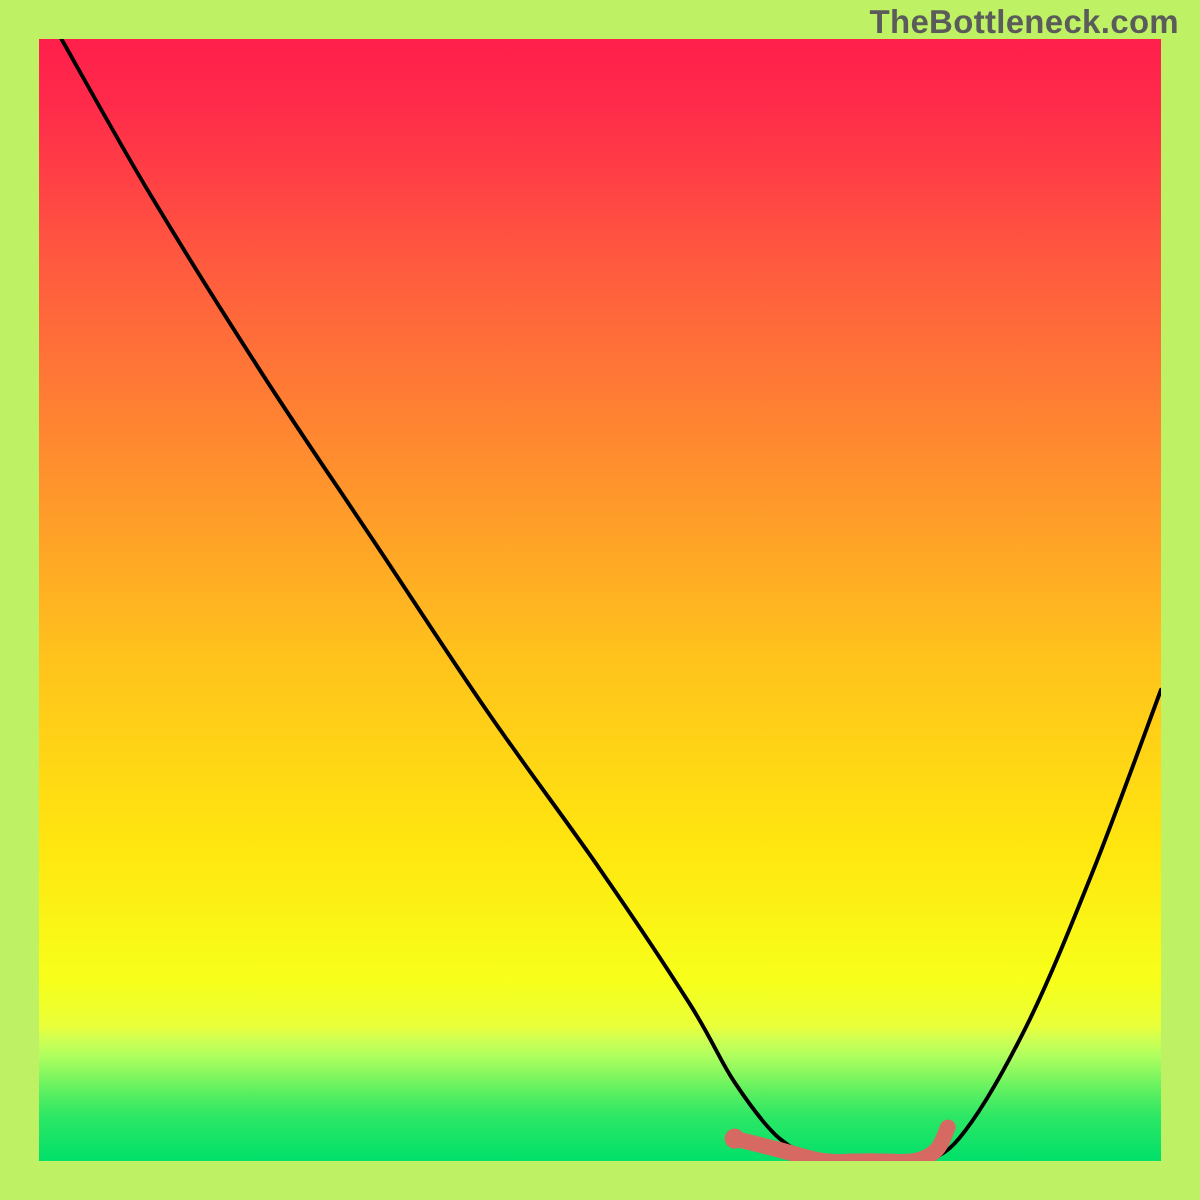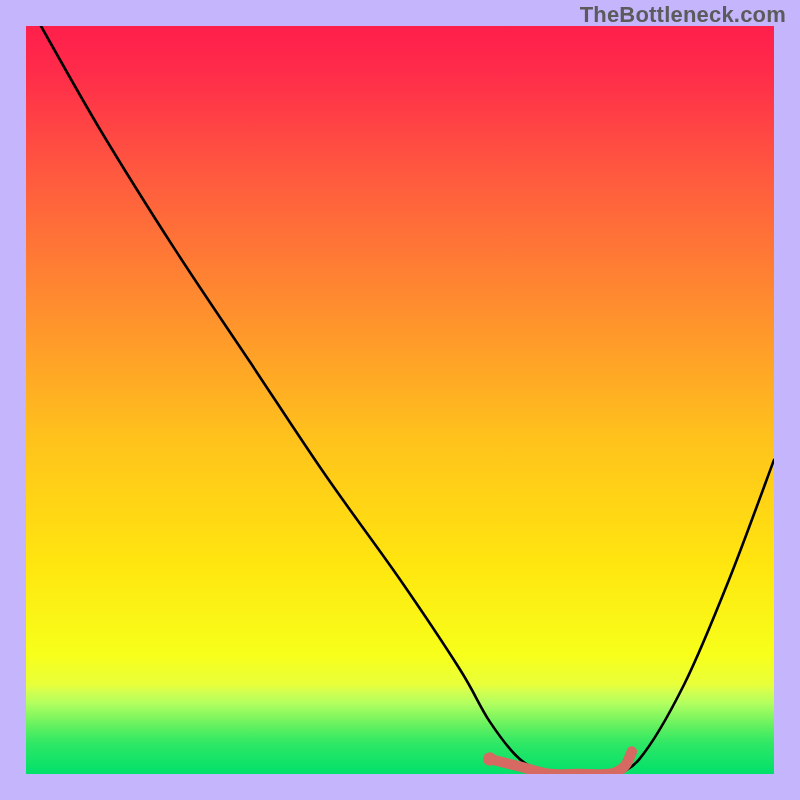--- a/index.html
+++ b/index.html
@@ -9,21 +9,21 @@
     height: 800px;
     background: #000;
     overflow: hidden;
   }
   .frame {
     position: absolute;
     top: 0;
     left: 0;
     width: 800px;
     height: 800px;
-    background: #c4b5fd;
+    background: #bef264;
   }
   .watermark {
     position: absolute;
     top: 2px;
     right: 14px;
     font-family: Arial, Helvetica, sans-serif;
     font-size: 22px;
     font-weight: 600;
     color: #5b5b5b;
     letter-spacing: 0.2px;

